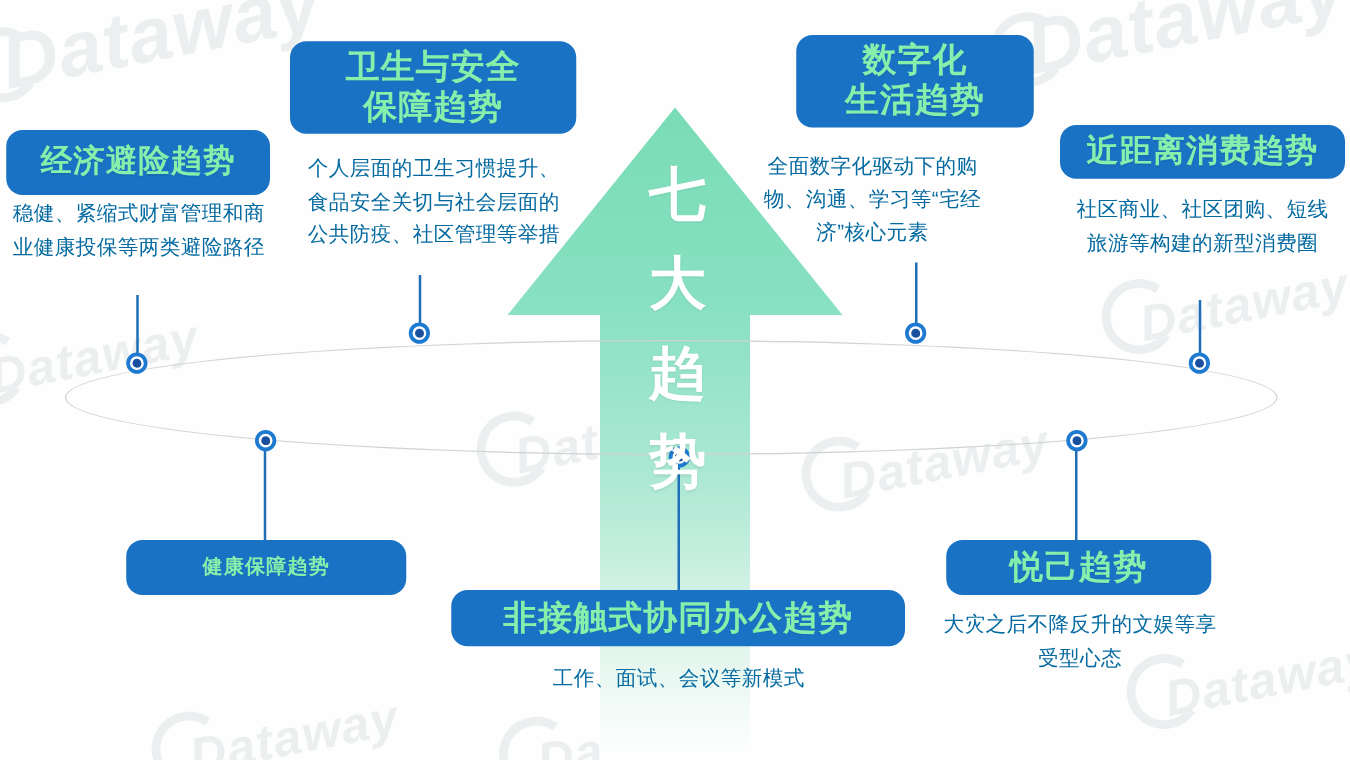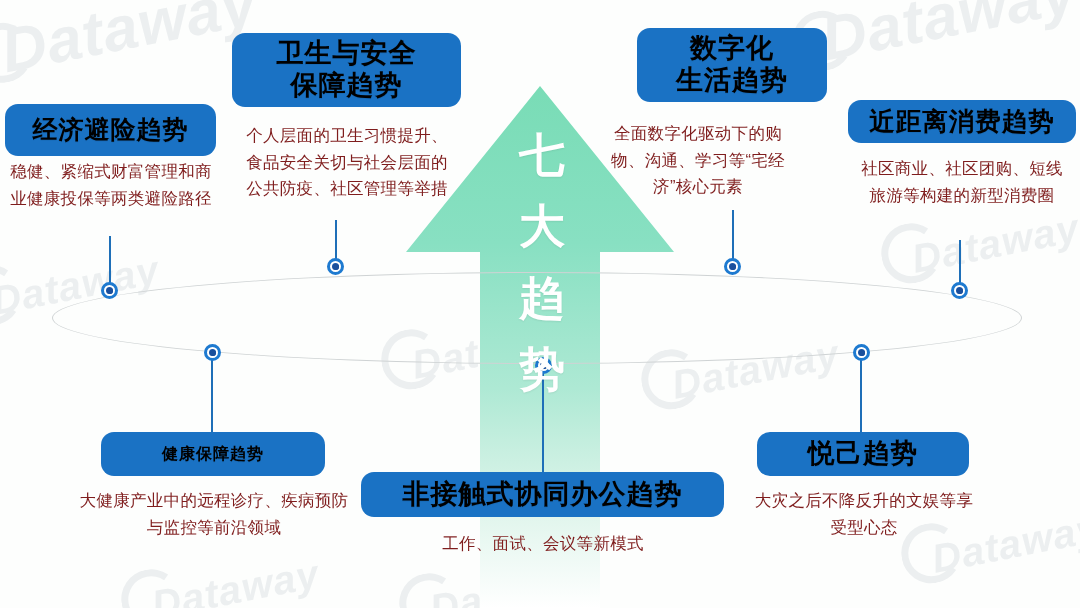--- a/index.html
+++ b/index.html
@@ -91,39 +91,39 @@
     width:7px;height:7px;
     border-radius:50%;
     background:#1a55a6;
     display:block;
   }
 
   
   .badge{
     position:absolute;
     background:#1a72c4;
-    color:#000000;
+    color:#86efac;
     border-radius:13px;
     font-weight:bold;
     text-align:center;
     line-height:1.18;
     letter-spacing:1px;
     display:flex;
     align-items:center;
     justify-content:center;
     box-sizing:border-box;
     z-index:6;
     text-shadow:0 1px 0 rgba(0,0,0,.06);
   }
   .badge span{display:block;white-space:nowrap;}
 
   
   .desc{
     position:absolute;
-    color:#7f1d1d;
+    color:#0369a1;
     font-size:16.5px;
     line-height:1.62;
     text-align:center;
     letter-spacing:.3px;
     z-index:6;
     font-weight:normal;
   }
 
   
   #center-title{
@@ -246,19 +246,18 @@
   </div>
 
   <div class="desc" style="left:4px;top:158px;width:214px;">稳健、紧缩式财富管理和商业健康投保等两类避险路径</div>
 
   <div class="desc" style="left:238px;top:122px;width:218px;">个人层面的卫生习惯提升、食品安全关切与社会层面的公共防疫、社区管理等举措</div>
 
   <div class="desc" style="left:600px;top:120px;width:196px;">全面数字化驱动下的购物、沟通、学习等“宅经济”核心元素</div>
 
   <div class="desc" style="left:853px;top:155px;width:218px;">社区商业、社区团购、短线旅游等构建的新型消费圈</div>
 
-  <div class="desc" style="left:78px;top:487px;width:272px;">大健康产业中的远程诊疗、疾病预防与监控等前沿领域</div>
 
   <div class="desc" style="left:400px;top:530px;width:286px;">工作、面试、会议等新模式</div>
 
   <div class="desc" style="left:752px;top:487px;width:224px;">大灾之后不降反升的文娱等享受型心态</div>
 
 </div>
 
 </body></html>

